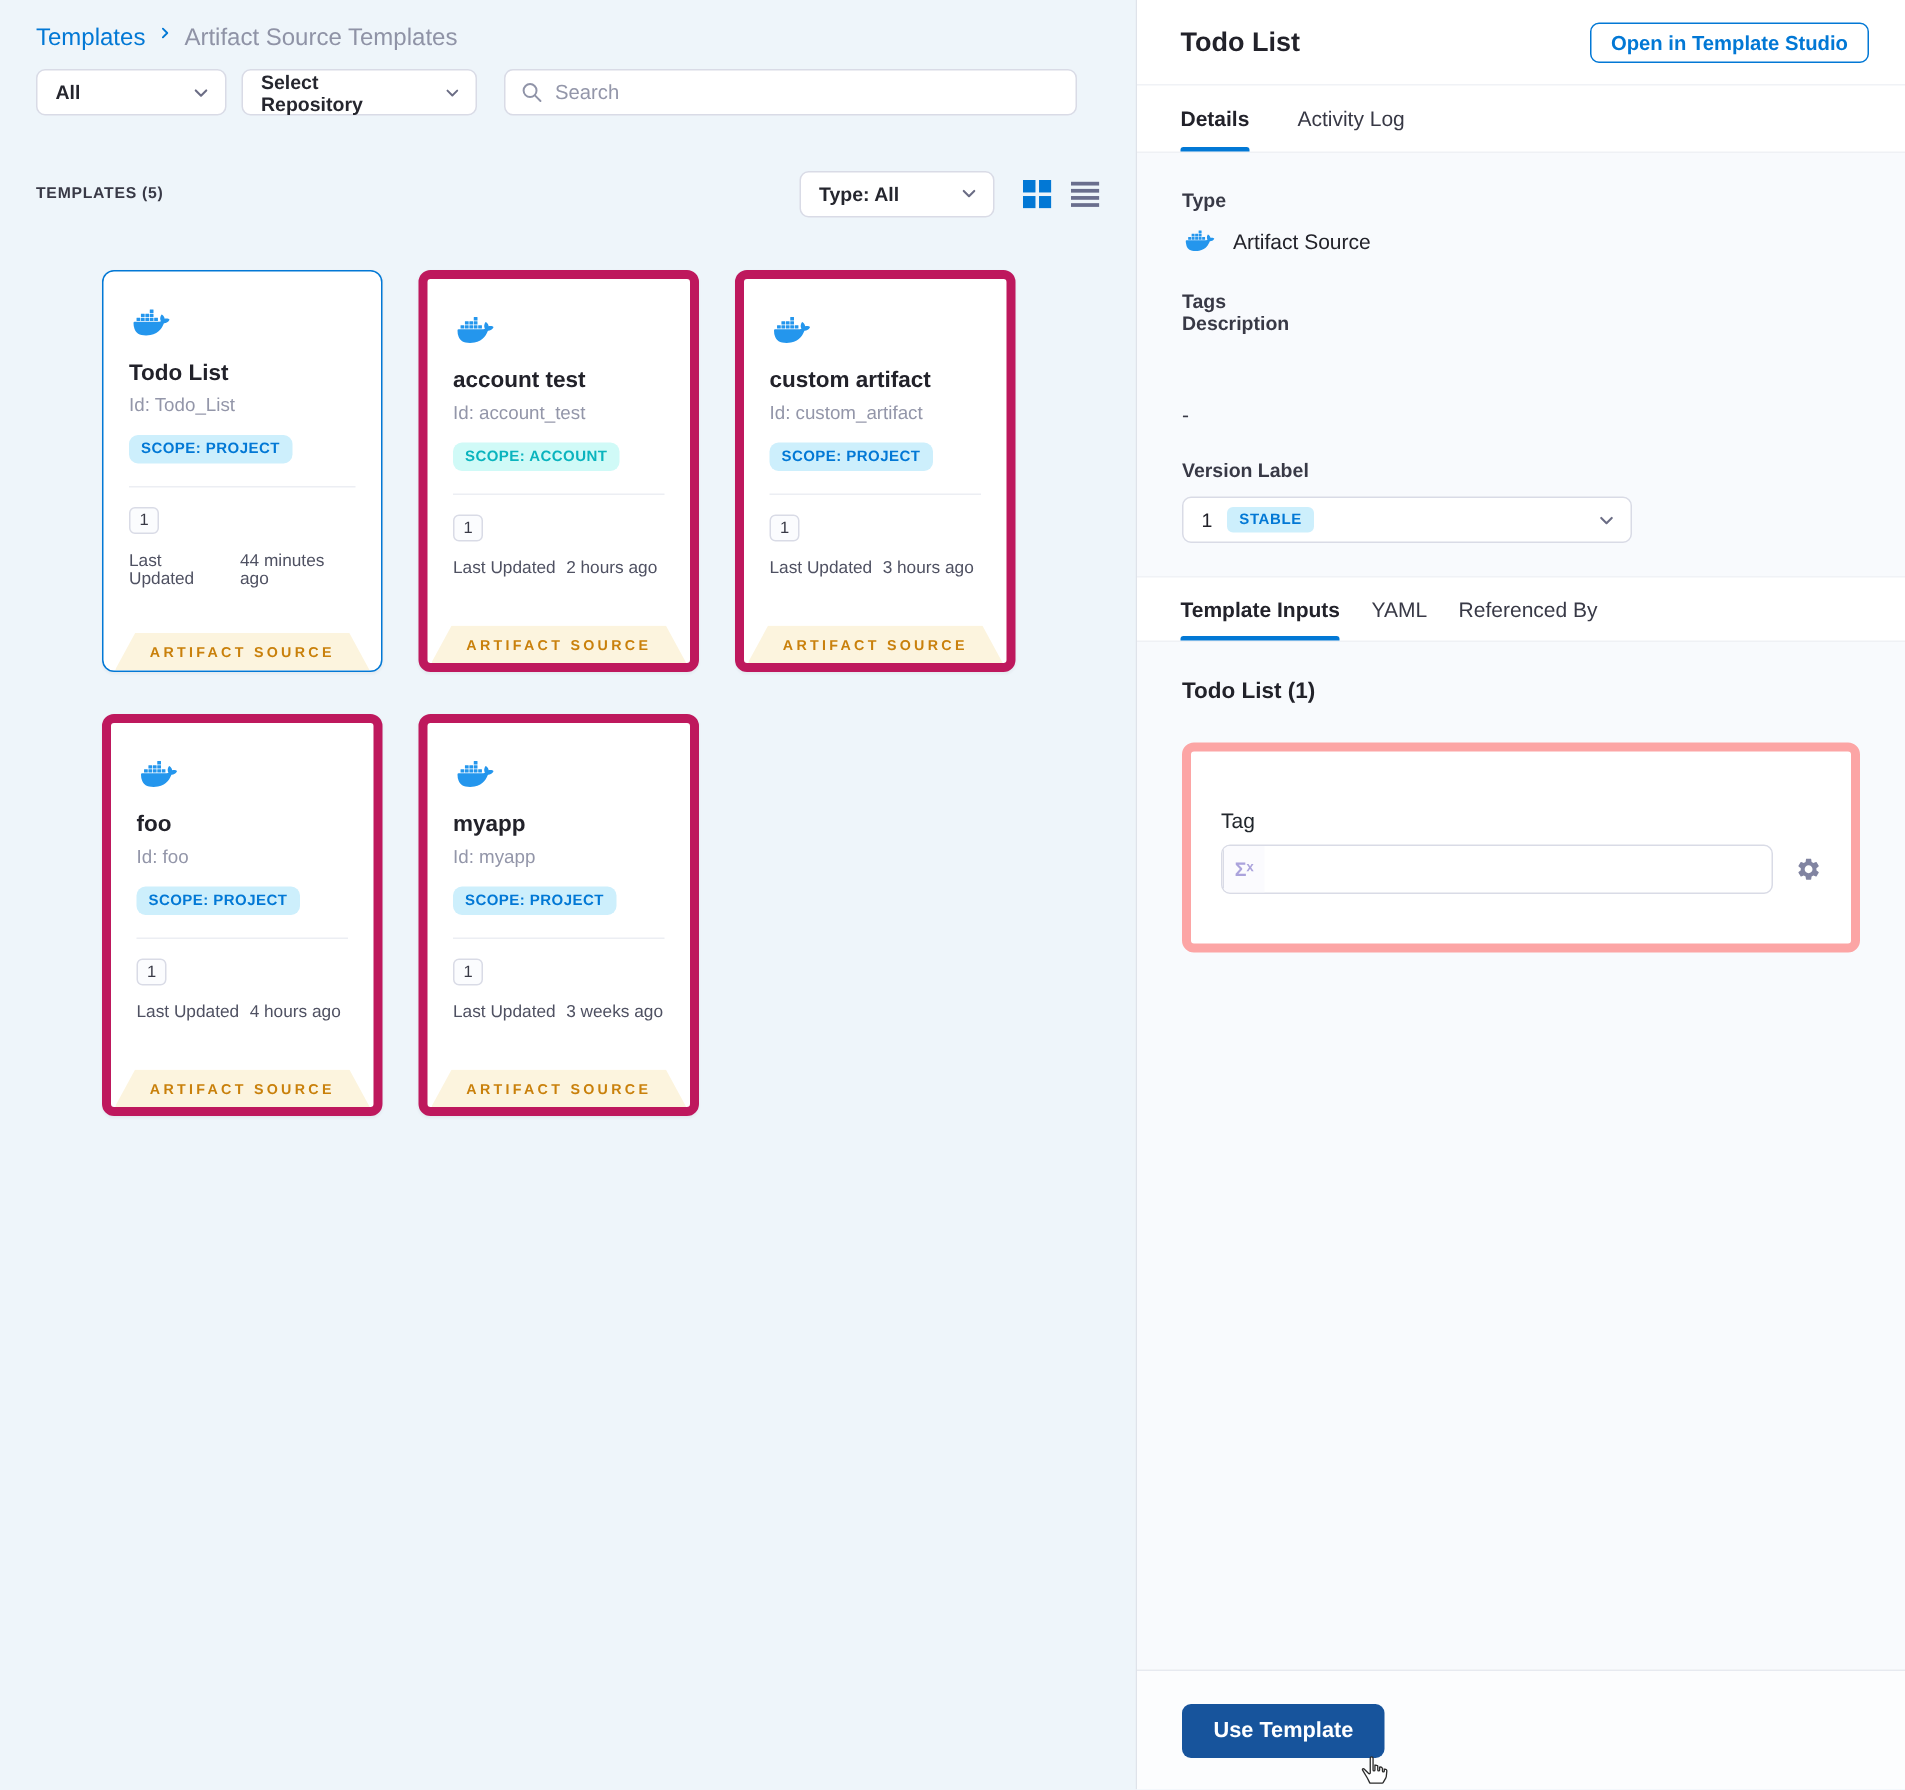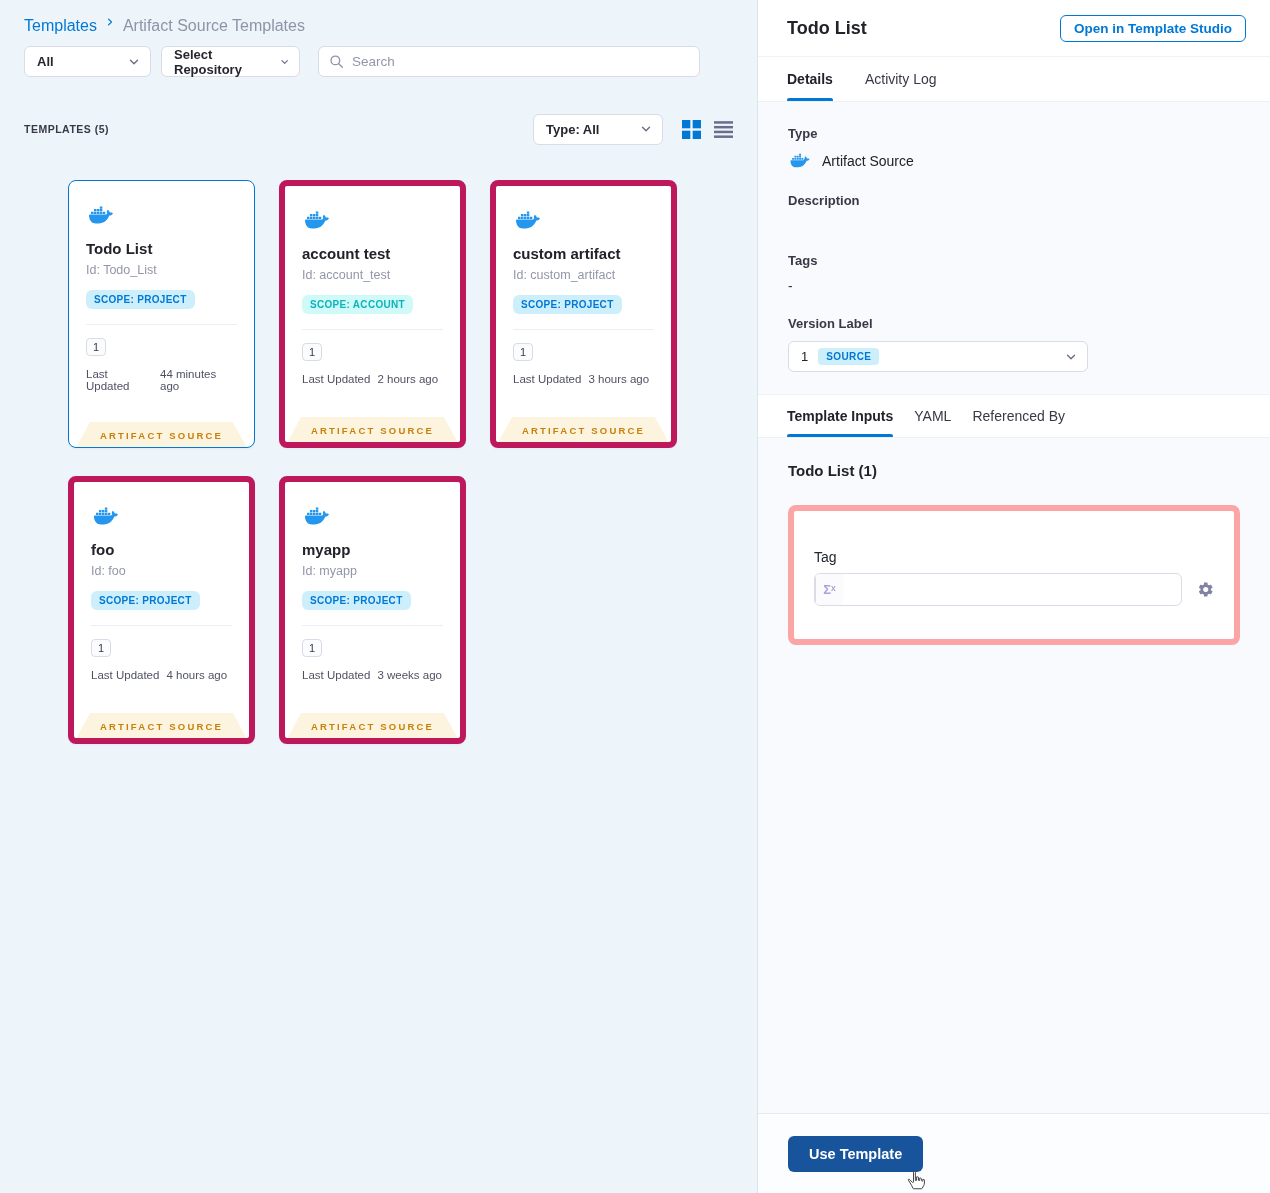--- a/index.html
+++ b/index.html
@@ -23,21 +23,21 @@
   .crumb-current { color:#8F93A6; }
 
   .filter-row { margin: 11px 24px 0; display:flex; align-items:center; }
   .dd {
     background:#fff; border:1px solid #D9DBE6; border-radius:6px; height:31px;
     display:flex; align-items:center; padding:0 10px 0 12px;
     font-size:13px; font-weight:600; color:#25262E; cursor:pointer;
   }
   .dd .chev { width:12px; height:12px; color:#6B6D85; margin-left:auto; }
   .dd-scope { width:127px; }
-  .dd-repo  { width:139px; margin-left:10px;gap:20px; }
+  .dd-repo  { width:157px; margin-left:10px;gap:20px; }
   .search-box {
     margin-left:18px; width:382px; height:31px; background:#fff;
     border:1px solid #D9DBE6; border-radius:6px; display:flex; align-items:center; padding:0 10px;
   }
   .search-box .sicon { width:15px; height:15px; color:#9094A8; flex:none; }
   .search-box input {
     border:0; outline:0; background:transparent; flex:1; margin-left:8px;
     font-size:13.5px; color:#383946; font-family:inherit;
   }
   .search-box input::placeholder { color:#9championAB; color:#9396A9; }
@@ -346,29 +346,29 @@
 
   <div class="rp-details">
     <div class="field-label">Type</div>
     <div class="type-row">
       <svg class="docker-sm">
           <use href="#ic-docker"></use>
         </svg>
       <span>Artifact Source</span>
     </div>
 
+    <div class="field-label">Tags</div>
+
     <div class="field-label desc-label">Description</div>
-
-    <div class="field-label">Tags</div>
     <div class="tags-value">-</div>
 
     <div class="field-label">Version Label</div>
     <div class="version-dd">
       <span class="version-num">1</span>
-      <span class="stable-badge">SOURCE</span>
+      <span class="stable-badge">STABLE</span>
       <svg class="chev">
           <use href="#ic-chevron-down"></use>
         </svg>
     </div>
   </div>
 
   <div class="rp-tabs rp-tabs2">
     <div class="rp-tab active">Template Inputs</div>
     <div class="rp-tab">YAML</div>
     <div class="rp-tab">Referenced By</div>

